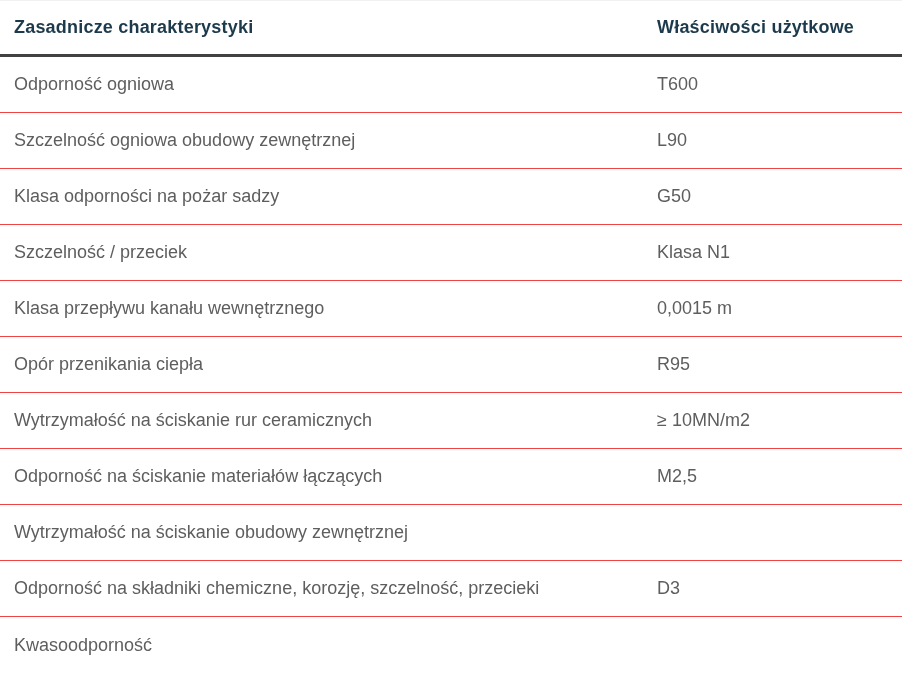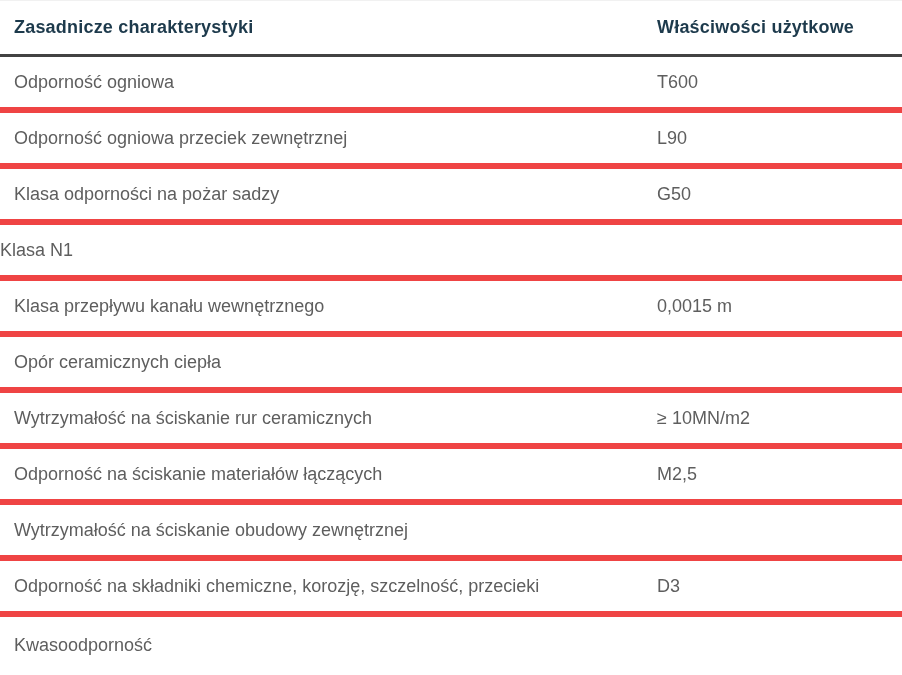--- a/index.html
+++ b/index.html
@@ -31,21 +31,21 @@
     font-weight: 700;
     color: #1d3a4c;
     letter-spacing: 0.2px;
     white-space: nowrap;
   }
   .table-row {
     display: grid;
     grid-template-columns: 657px 1fr;
     align-items: center;
     height: 56px;
-    border-bottom: 6px solid #ef4444;
+    border-bottom: 1px solid #ef4444;
     box-sizing: border-box;
   }
   .table-row:last-child {
     border-bottom: none;
   }
   .table-row .cell {
     font-size: 18px;
     font-weight: 400;
     color: #5e5e5e;
     white-space: nowrap;
@@ -65,40 +65,42 @@
     <div class="cell col-label">Zasadnicze charakterystyki</div>
     <div class="cell col-value">Właściwości użytkowe</div>
   </div>
   <div id="rows-container">
   <div class="table-row">
     <div class="cell col-label">Odporność ogniowa</div>
     <div class="cell col-value">T600</div>
   </div>
 
   <div class="table-row">
-    <div class="cell col-label">Odporność ogniowa przeciek zewnętrznej</div>
+    <div class="cell col-label">Szczelność ogniowa obudowy zewnętrznej</div>
     <div class="cell col-value">L90</div>
   </div>
 
   <div class="table-row">
     <div class="cell col-label">Klasa odporności na pożar sadzy</div>
     <div class="cell col-value">G50</div>
   </div>
 
   <div class="table-row">
+    <div class="cell col-label">Szczelność / przeciek</div>
     <div class="cell col-value">Klasa N1</div>
   </div>
 
   <div class="table-row">
     <div class="cell col-label">Klasa przepływu kanału wewnętrznego</div>
     <div class="cell col-value">0,0015 m</div>
   </div>
 
   <div class="table-row">
-    <div class="cell col-label">Opór ceramicznych ciepła</div>
+    <div class="cell col-label">Opór przenikania ciepła</div>
+    <div class="cell col-value">R95</div>
   </div>
 
   <div class="table-row">
     <div class="cell col-label">Wytrzymałość na ściskanie rur ceramicznych</div>
     <div class="cell col-value">≥ 10MN/m2</div>
   </div>
 
   <div class="table-row">
     <div class="cell col-label">Odporność na ściskanie materiałów łączących</div>
     <div class="cell col-value">M2,5</div>

